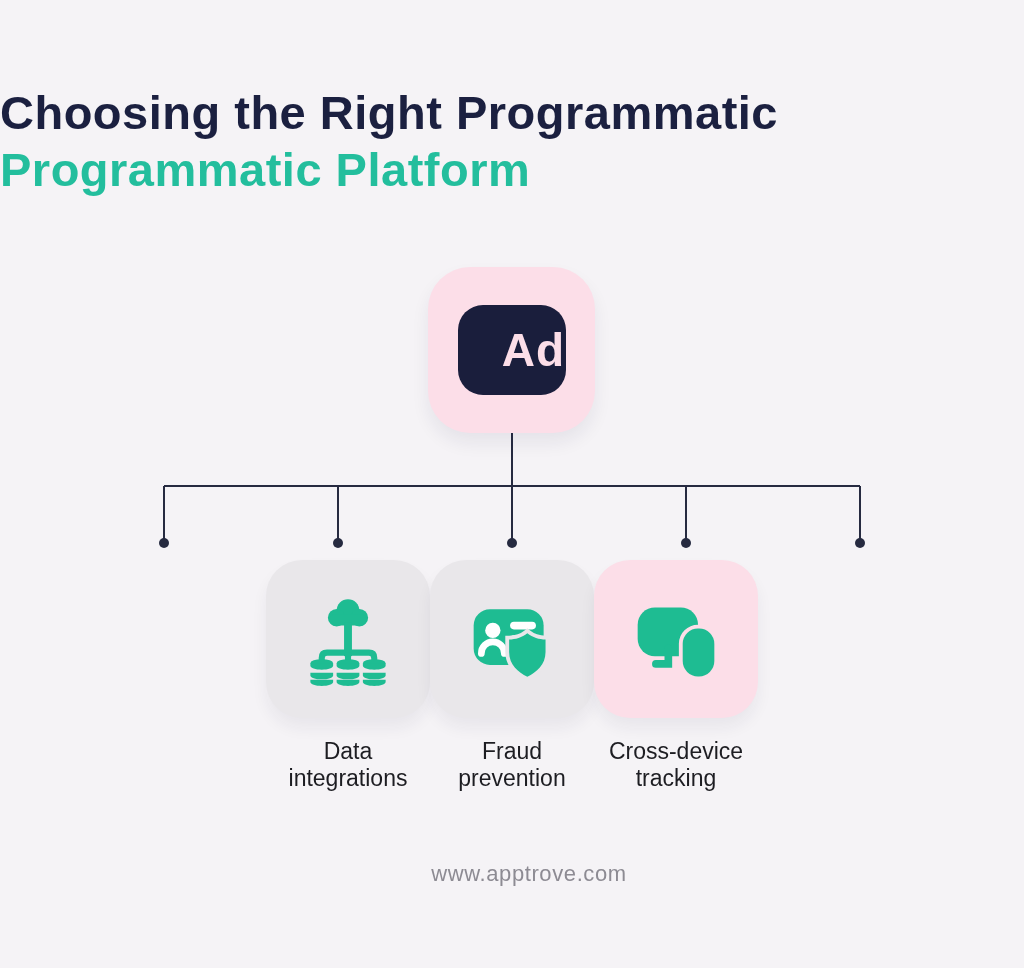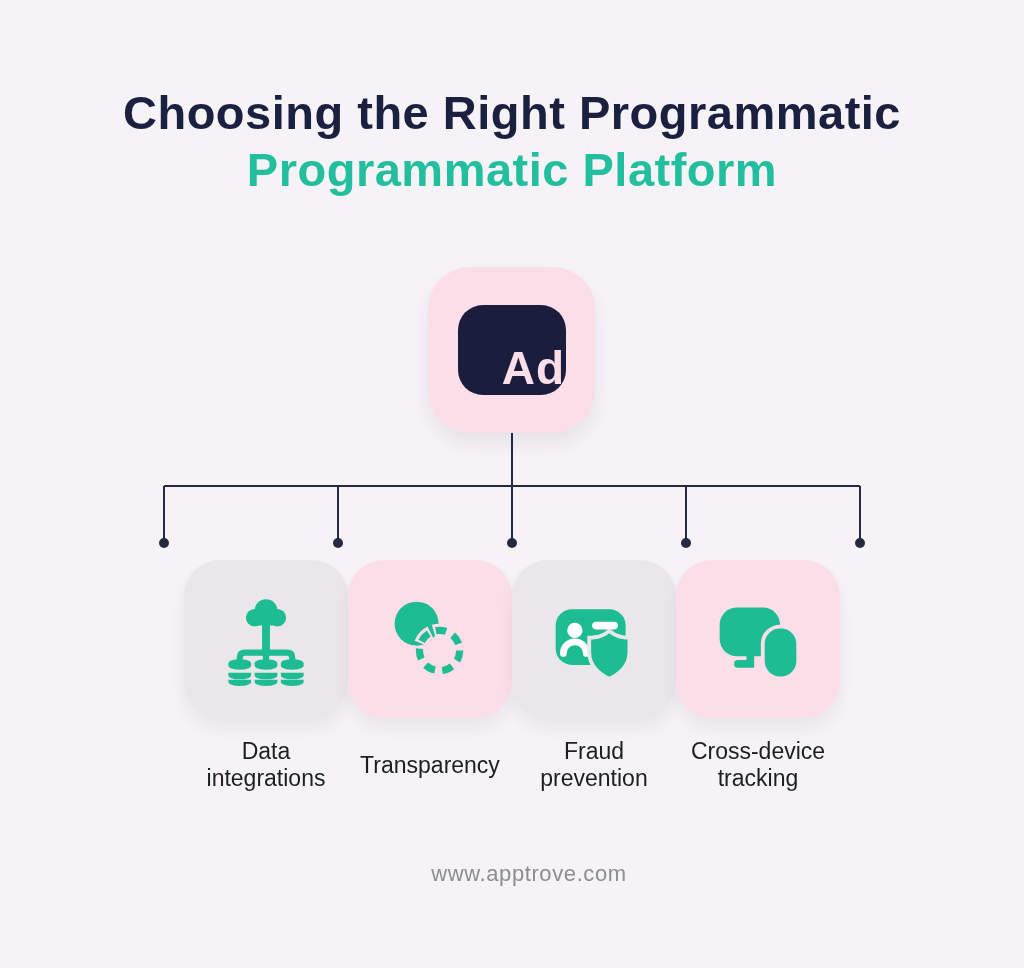--- a/index.html
+++ b/index.html
@@ -14,34 +14,34 @@
     --label-text:#1D1D22;
     --footer-text:#8D8B93;
   }
   *{margin:0;padding:0;box-sizing:border-box;}
   body{font-family:"Liberation Sans",sans-serif;background:#fff;}
   .canvas{
     position:relative;width:1024px;height:968px;
     background:var(--background);overflow:hidden;
   }
   
-  .title{position:absolute;top:84px;left:0;width:100%;text-align:center;
+  .title{position:absolute;top:84px;left:0;width:100%;
     font-weight:bold;font-size:47px;line-height:1.22;letter-spacing:.5px;}
   .title .line1{color:var(--title-primary);}
   .title .line2{color:var(--title-accent);}
   
   .root-node{
     position:absolute;left:428px;top:267px;width:167px;height:166px;
     background:var(--pink);border-radius:42px;
     display:flex;align-items:center;justify-content:center;
     box-shadow:0 10px 18px rgba(27,32,64,.07);
   }
   .ad-badge{
     width:108px;height:90px;background:var(--navy);border-radius:25px;
-    display:flex;align-items:flex-end;justify-content:center;padding-left:44px;
+    display:flex;align-items:center;justify-content:center;padding-left:44px;
   }
   .ad-badge span{color:var(--pink);font-size:46px;font-weight:bold;letter-spacing:1px;}
   
   .connectors{position:absolute;left:0;top:0;width:1024px;height:968px;pointer-events:none;}
   
   .cards-row{
     position:absolute;top:560px;left:0;width:100%;
     display:flex;justify-content:center;gap:0;align-items:center;
   }
   .card-col{width:164px;display:flex;flex-direction:column;align-items:center;}
@@ -122,30 +122,20 @@
             <ellipse cx="78" cy="80" rx="13" ry="4.5"></ellipse>
             <path d="M65 80 h26 v3 c0 2.5 -5.8 4.5 -13 4.5 s-13 -2 -13 -4.5 z"></path>
             <path d="M65 91 h26 v3 c0 2.5 -5.8 4.5 -13 4.5 s-13 -2 -13 -4.5 z"></path>
             <path d="M65 99 h26 v2.5 c0 2.5 -5.8 4.5 -13 4.5 s-13 -2 -13 -4.5 z"></path>
           </g>
         </svg>
       </div>
       <div class="node-label">Data integrations</div>
     </div>
 
-    <div class="card-col">
-      <div class="card card-pink">
-        <svg width="92" height="92" viewBox="0 0 96 96" xmlns="http://www.w3.org/2000/svg">
-          <circle cx="34" cy="32" r="23" fill="var(--icon-green)"></circle>
-          <circle cx="58" cy="60" r="21" fill="none" style="stroke:var(--halo)" stroke-width="14" stroke-dasharray="15.3 3.55" stroke-dashoffset="2.15"></circle>
-          <circle cx="58" cy="60" r="21" fill="none" stroke="var(--icon-green)" stroke-width="7.5" stroke-dasharray="11 7.85"></circle>
-        </svg>
-      </div>
-      <div class="node-label">Transparency</div>
-    </div>
 
     <div class="card-col">
       <div class="card card-gray">
         <svg width="92" height="92" viewBox="0 0 96 96" xmlns="http://www.w3.org/2000/svg">
           <rect x="8" y="17" width="73" height="58" rx="17" fill="var(--icon-green)"></rect>
           <circle cx="28" cy="39" r="8" fill="#fff"></circle>
           <path d="M16 63 a12 12 0 0 1 24 0" fill="none" stroke="#fff" stroke-width="7" stroke-linecap="round"></path>
           <rect x="46" y="30" width="27" height="8" rx="4" fill="#fff"></rect>
           <rect x="46" y="44" width="27" height="8" rx="4" fill="#fff"></rect>
           <path d="M64 42 c5.5 4.5 12.5 6.5 19 6.5 v13 c0 13.5 -9.5 21 -19 26 c-9.5 -5 -19 -12.5 -19 -26 v-13 c6.5 0 13.5 -2 19 -6.5 z" fill="none" style="stroke:var(--halo)" stroke-width="8"></path>

